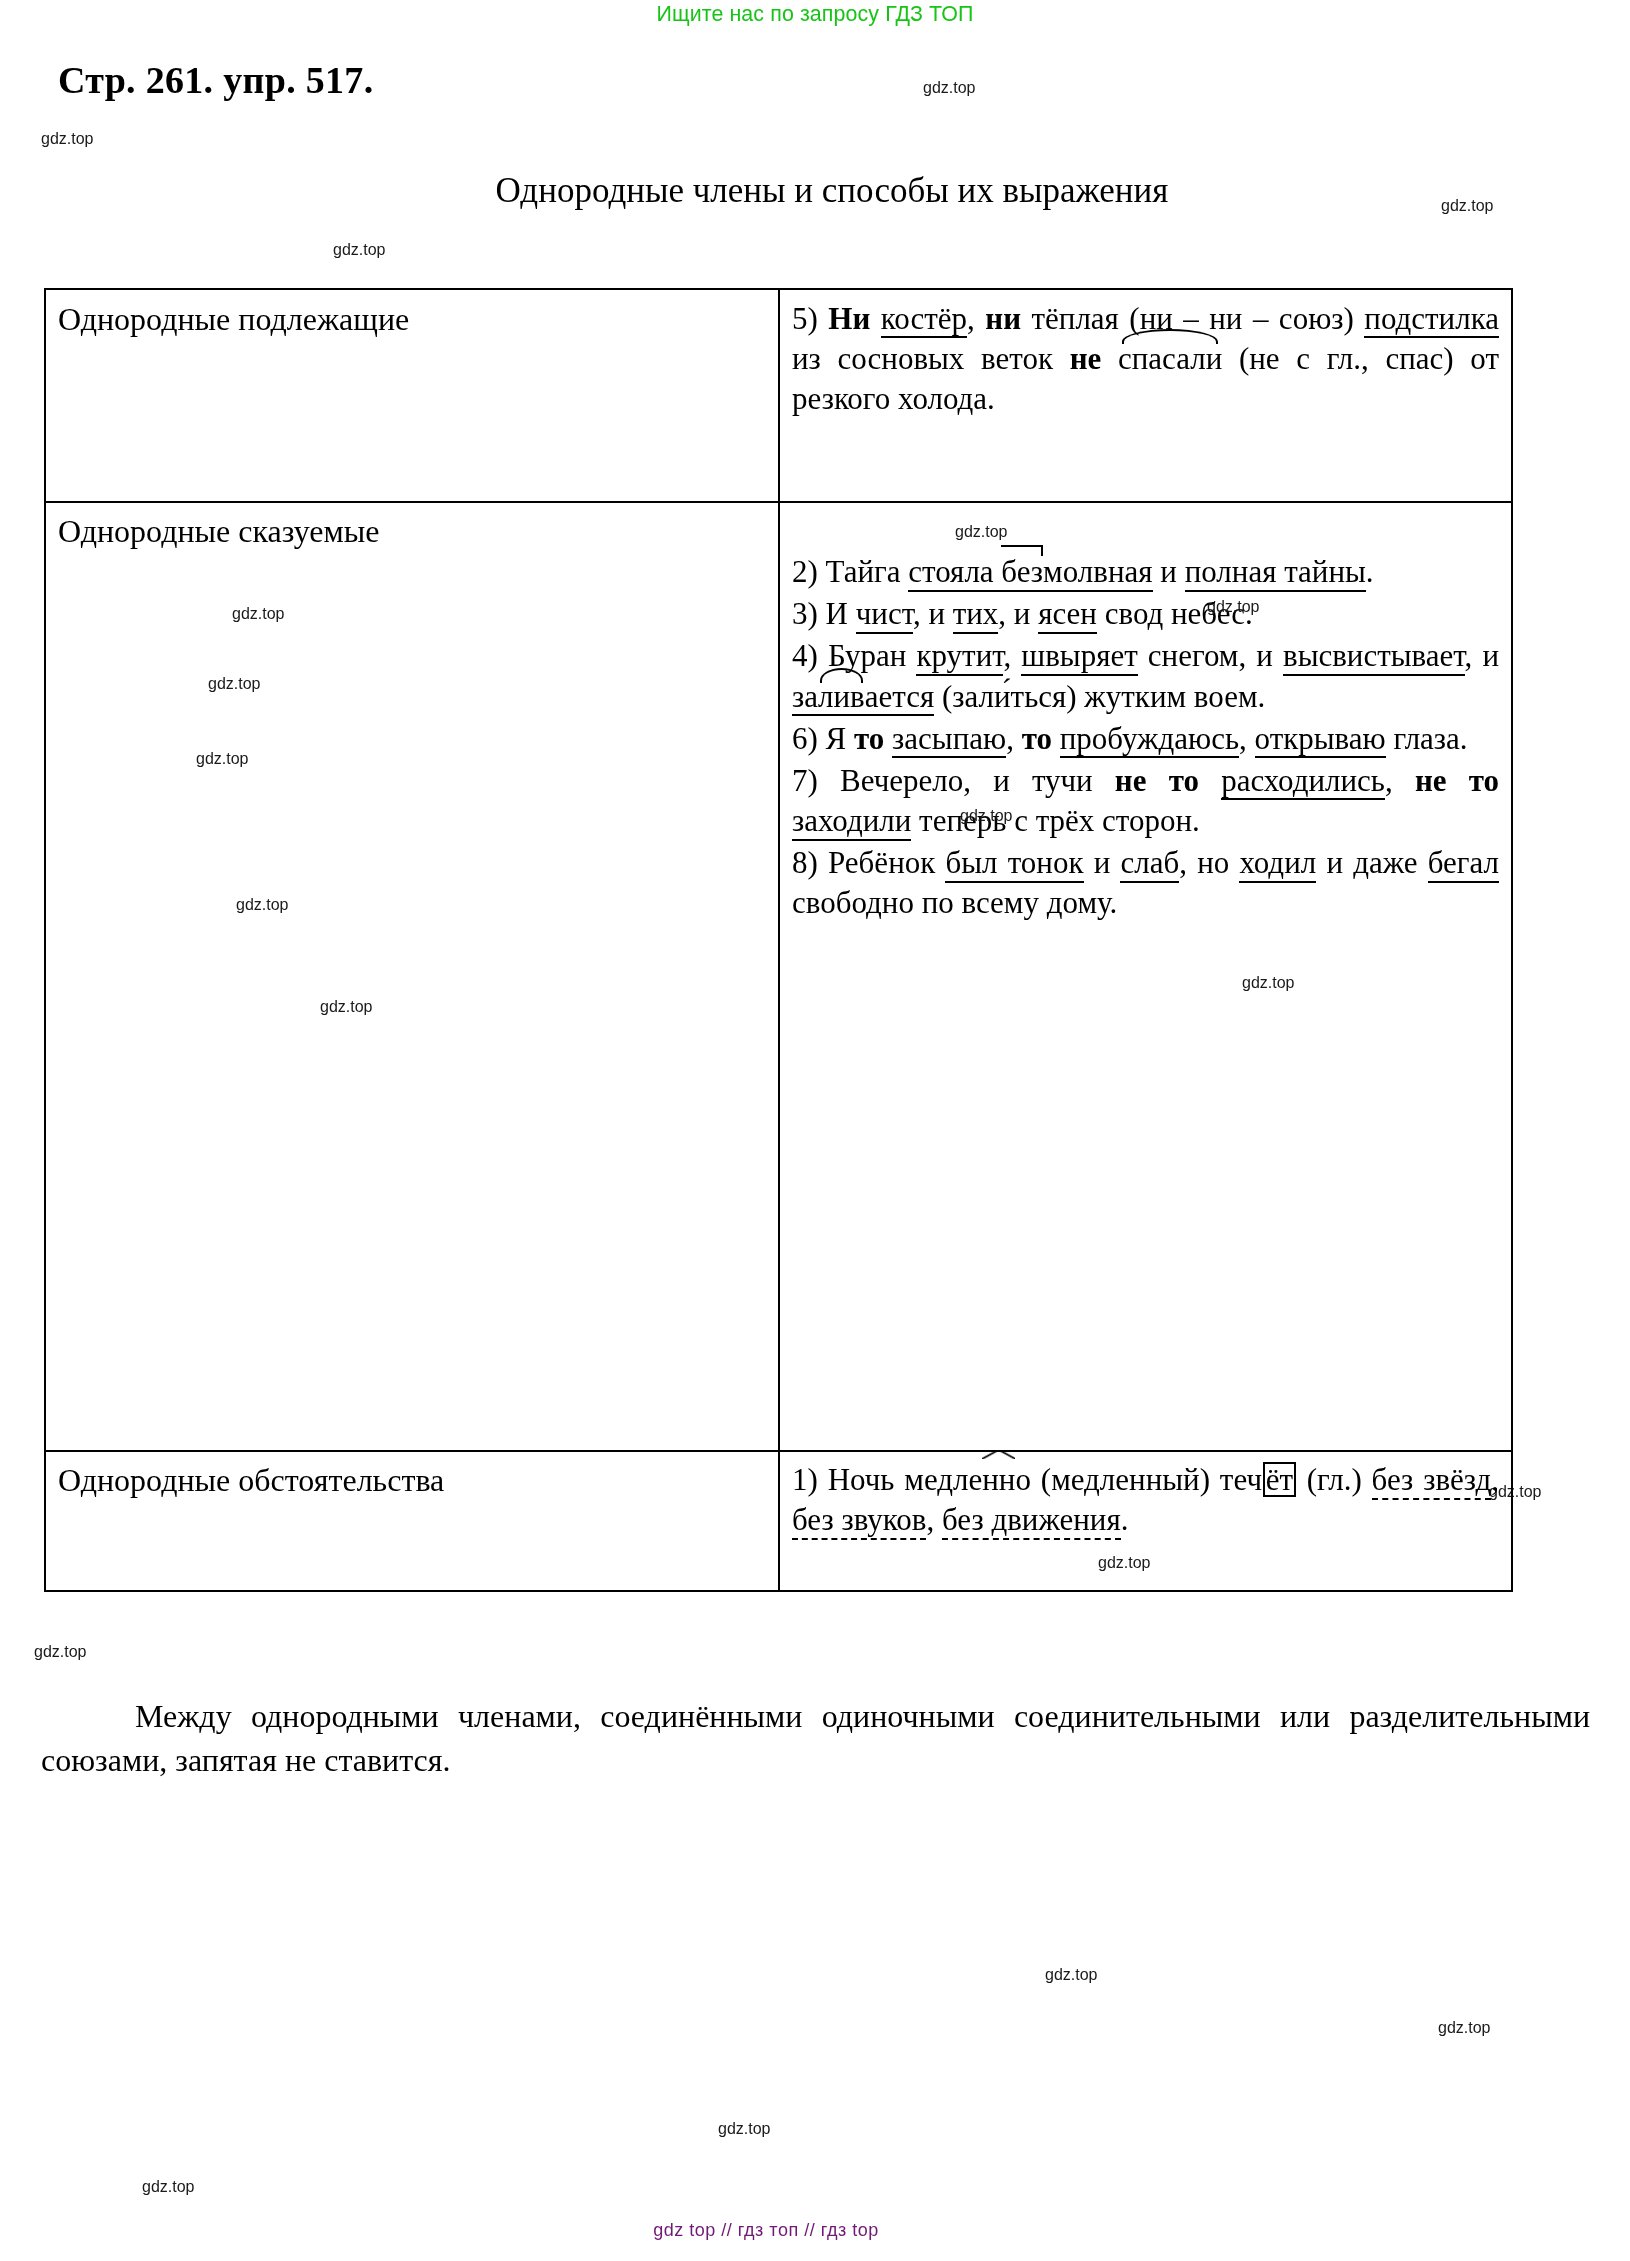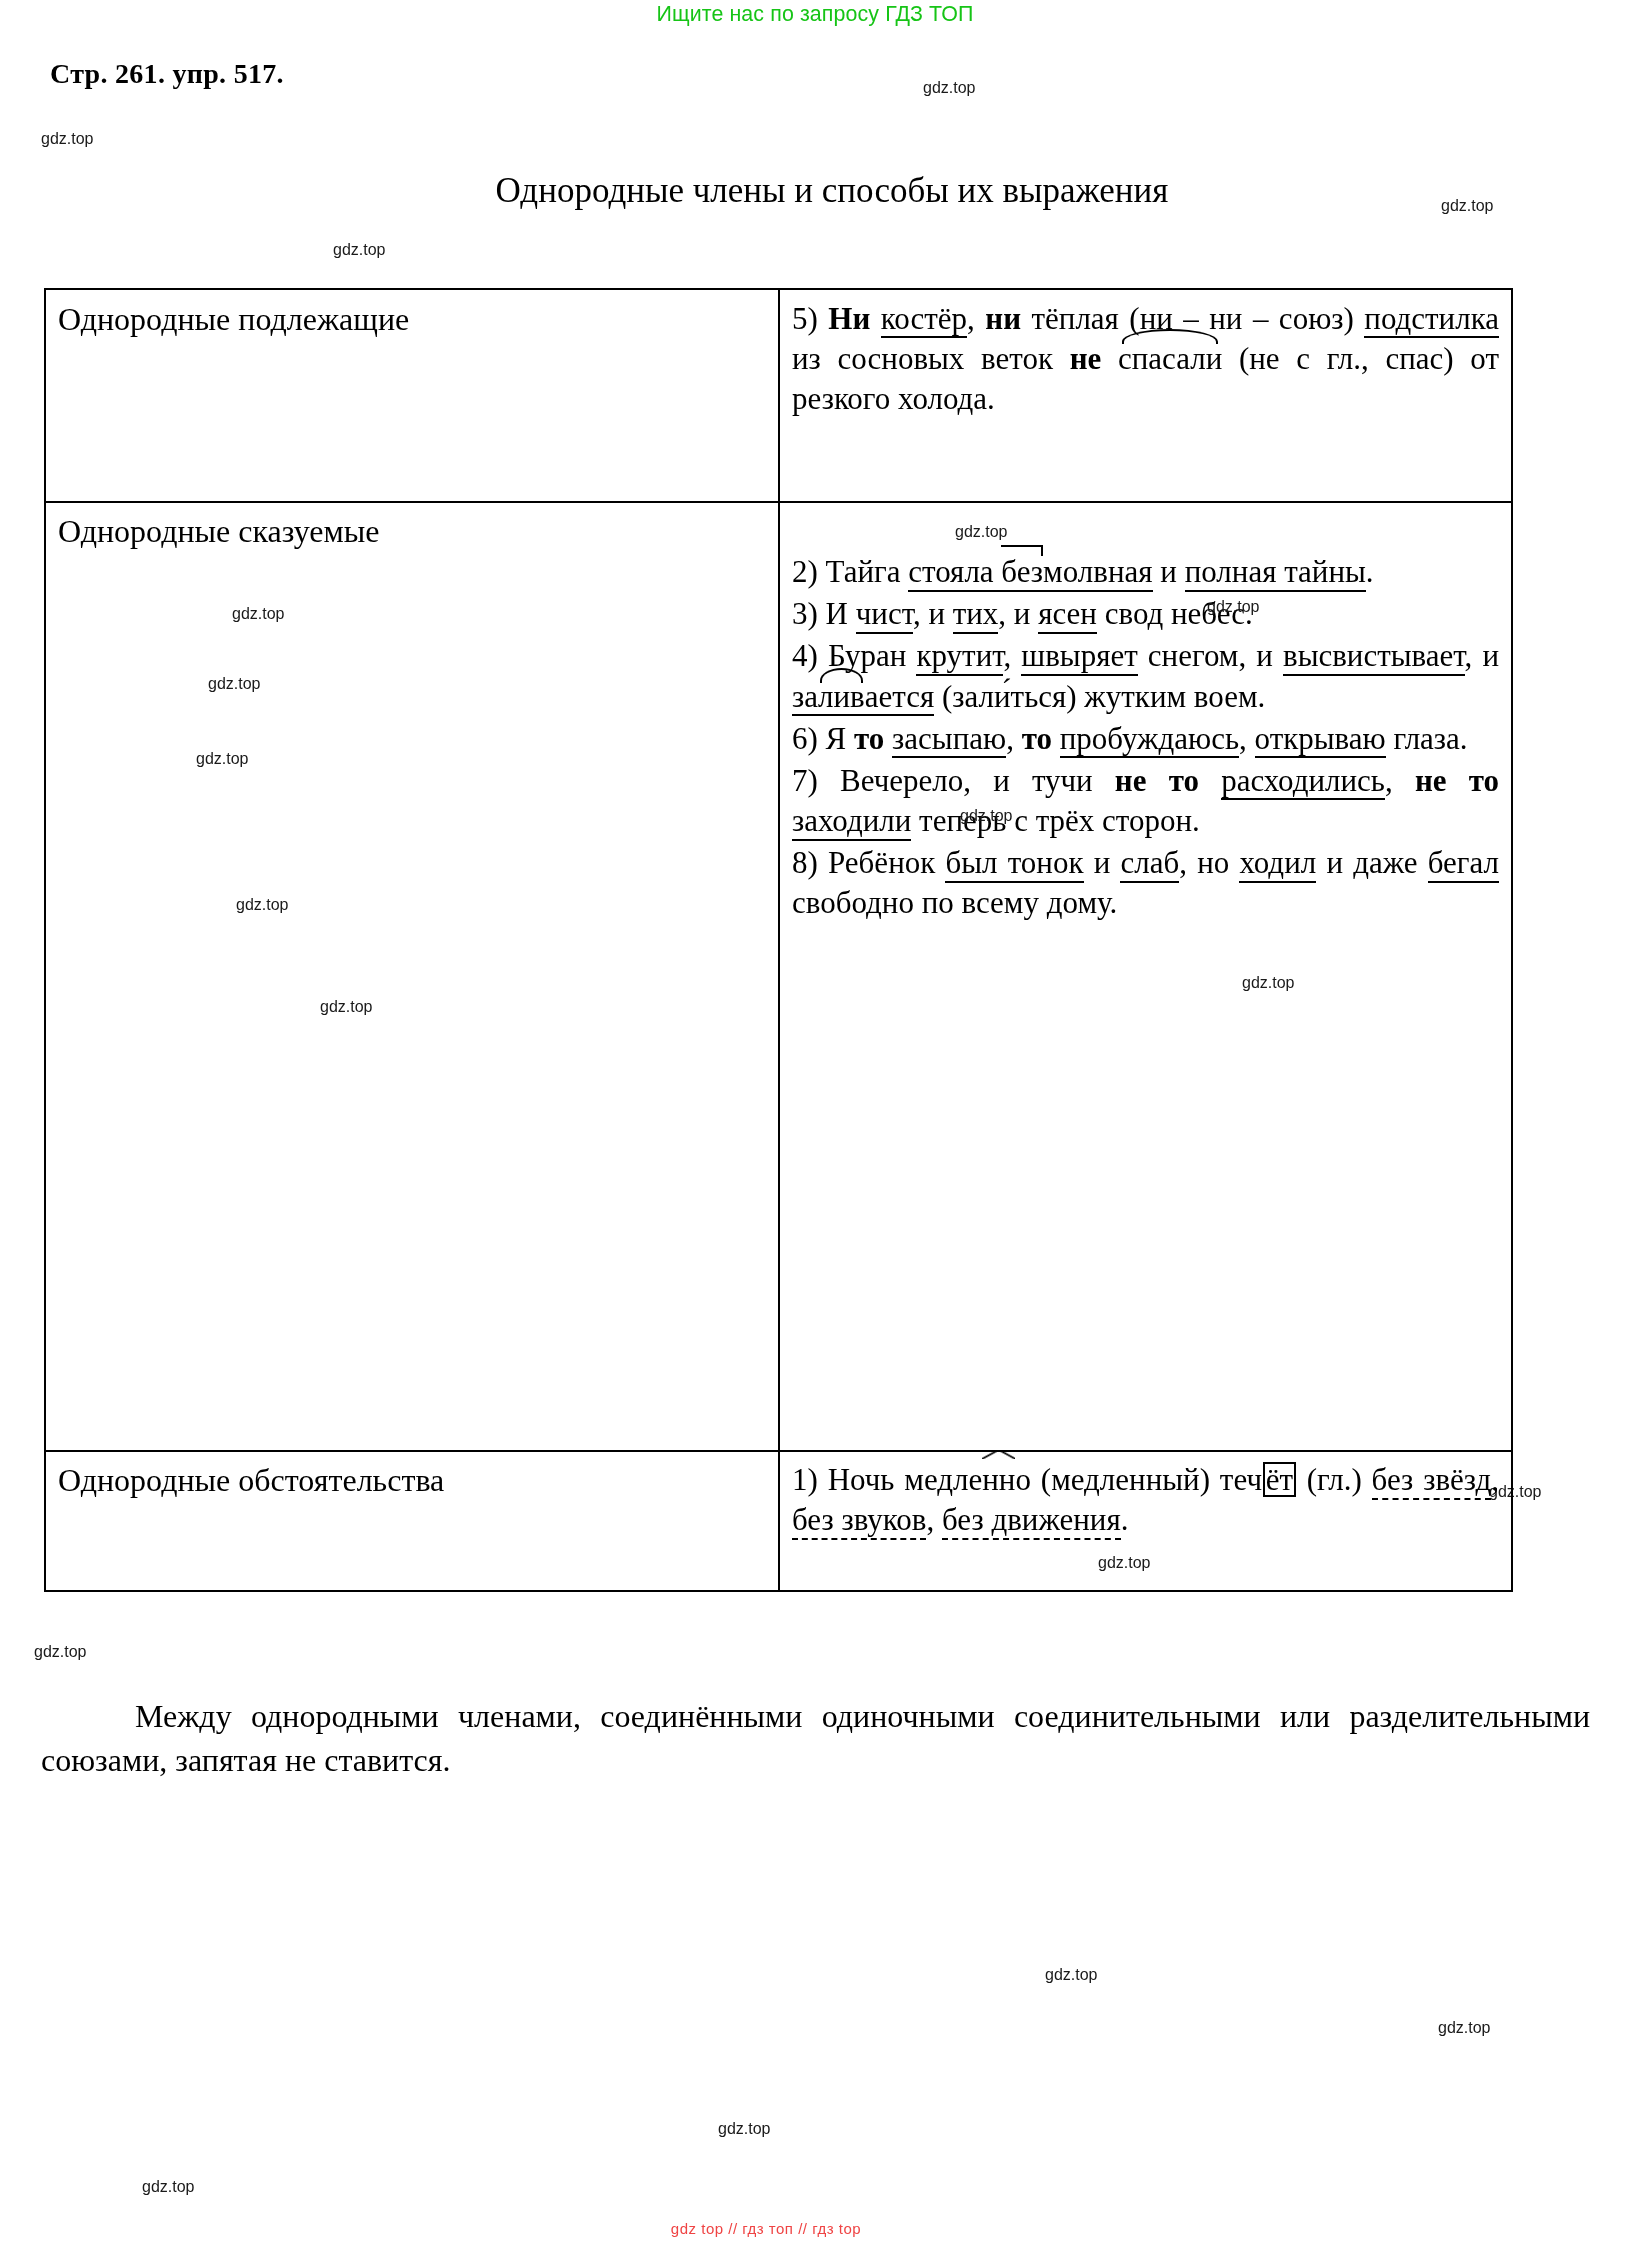--- a/index.html
+++ b/index.html
@@ -21,22 +21,22 @@
     font-family:"Liberation Sans", sans-serif;
     font-size:21.4px;
     font-weight:400;
     color:#16c416;
     letter-spacing:0.1px;
   }
 
   
   .page-head{
     position:absolute;
-    top:58px; left:50px;
-    font-size:28px;
+    top:58px; left:58px;
+    font-size:38px;
     font-weight:700;
     letter-spacing:0.3px;
   }
 
   .section-title{
     position:absolute;
     top:171px; left:0; width:1630px;
     text-align:center;
     font-size:35px;
     font-weight:400;
@@ -153,22 +153,22 @@
     text-align:justify;
     text-align-last:left;
   }
 
   
   .footer{
     position:absolute;
     top:2220px; left:0; width:1532px;
     text-align:center;
     font-family:"Liberation Sans", sans-serif;
-    font-size:15px;
-    color:#ef4444;
+    font-size:18px;
+    color:#701a75;
     letter-spacing:0.5px;
   }
 </style>
 </head>
 <body>
 
 <div class="promo">Ищите нас по запросу ГДЗ ТОП</div>
 
 <div class="page-head">Стр. 261. упр. 517.</div>
 

